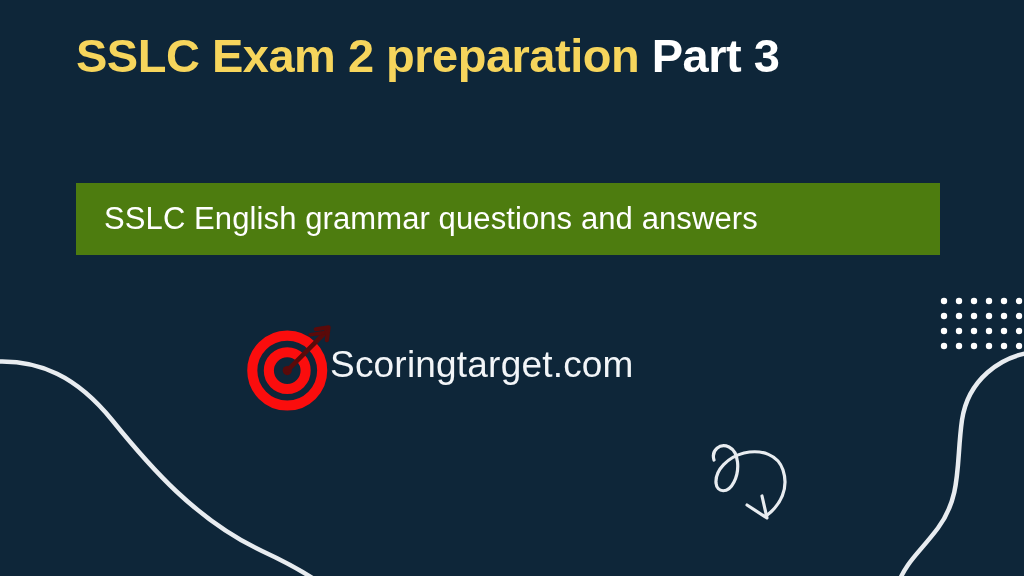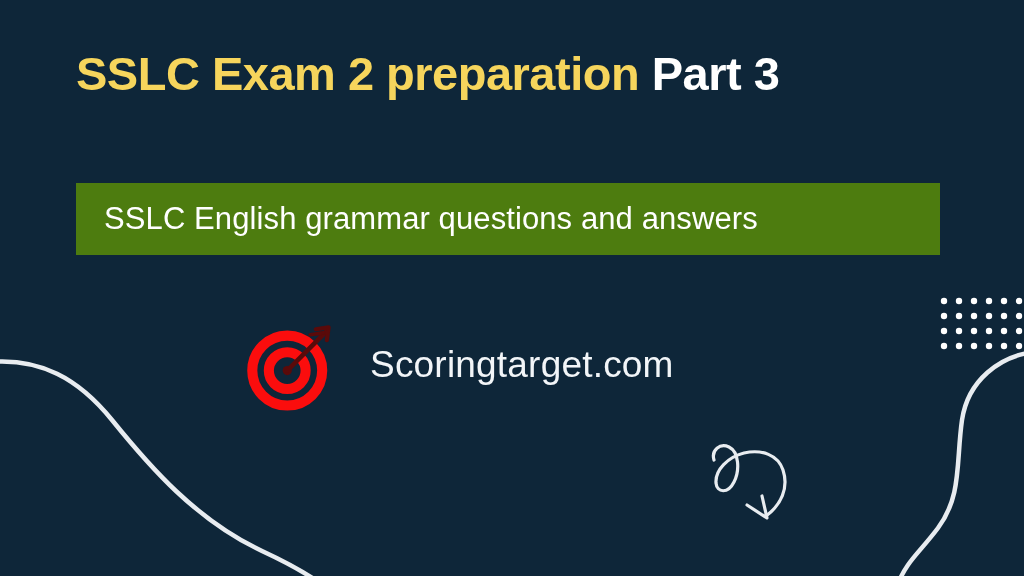--- a/index.html
+++ b/index.html
@@ -23,21 +23,21 @@
     top: 0;
     width: 1024px;
     height: 576px;
     pointer-events: none;
   }
 
   
   #headline {
     position: absolute;
     left: 76px;
-    top: 46px;
+    top: 28px;
     font-size: 47px;
     font-weight: bold;
     line-height: 1.2;
     letter-spacing: -0.5px;
     white-space: nowrap;
   }
   #headline .hl-yellow { color: #F6D55C; }
   #headline .hl-white  { color: #FFFFFF; }
 
   
@@ -60,21 +60,20 @@
     white-space: nowrap;
   }
 
   
   #logo-lockup {
     position: absolute;
     left: 244px;
     top: 318px;
     display: flex;
     align-items: center;
-    gap: 40px;
   }
   #logo-mark {
     width: 92px;
     height: 92px;
     flex: 0 0 auto;
     margin-top: 2px;
   }
   #logo-wordmark {
     color: #F2F5F8;
     font-size: 37px;

